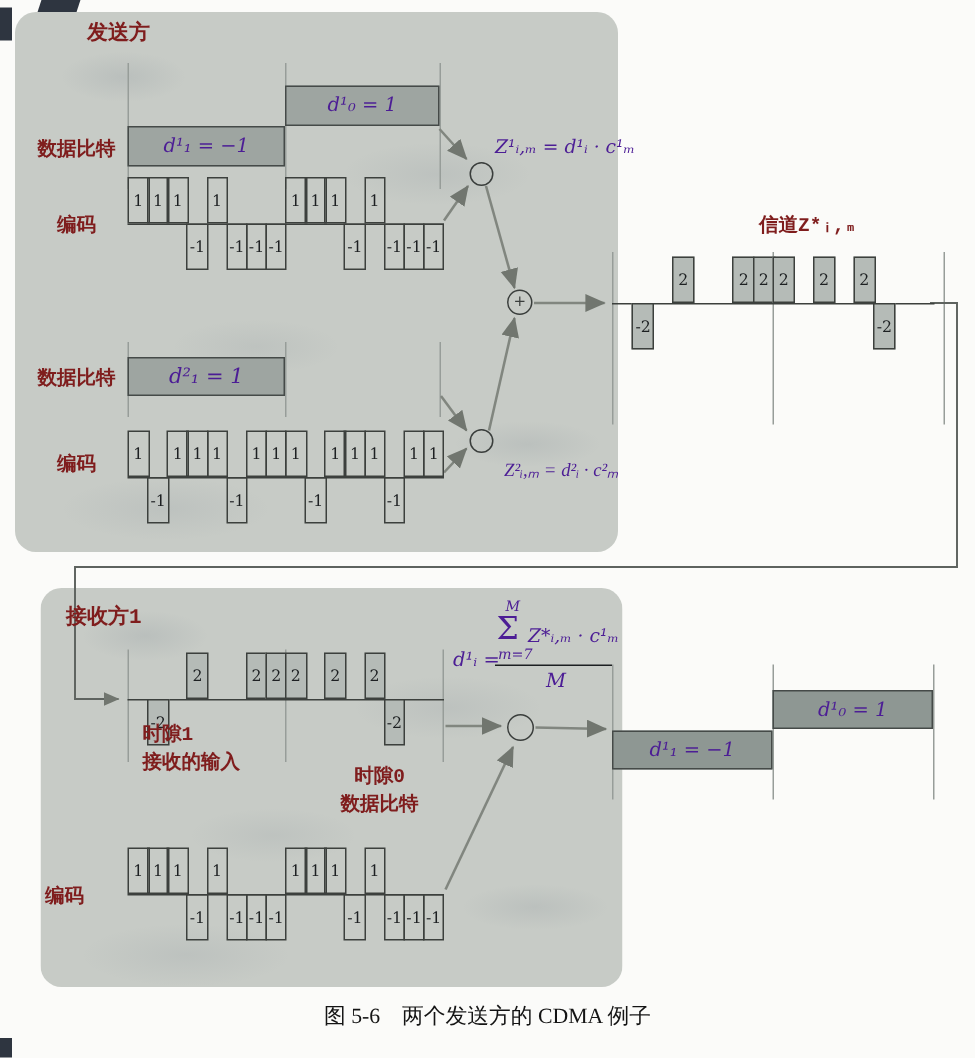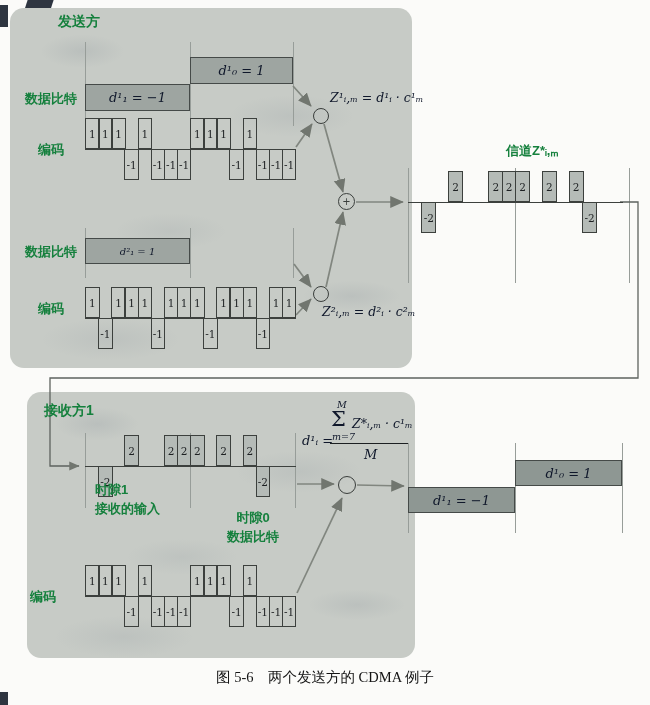--- a/index.html
+++ b/index.html
@@ -7,24 +7,24 @@
        font-family:"Liberation Sans",sans-serif;}
   #canvas{position:absolute;left:0;top:0;width:650px;height:705px;}
 
   .panel{position:absolute;border-radius:14px;background:#c7cbc6;
          background-image:
            radial-gradient(60px 24px at 18% 12%, rgba(70,85,105,.10), rgba(0,0,0,0) 70%),
            radial-gradient(90px 30px at 70% 30%, rgba(70,85,105,.08), rgba(0,0,0,0) 70%),
            radial-gradient(80px 26px at 40% 62%, rgba(70,85,105,.07), rgba(0,0,0,0) 70%),
            radial-gradient(70px 22px at 85% 80%, rgba(70,85,105,.09), rgba(0,0,0,0) 70%),
            radial-gradient(100px 30px at 25% 92%, rgba(70,85,105,.08), rgba(0,0,0,0) 70%);}
-  .cjk{position:absolute;font-weight:bold;color:#15803d;font-size:13px;white-space:pre-line;}
+  .cjk{position:absolute;font-weight:bold;color:#7f1d1d;font-size:13px;white-space:pre-line;font-family:Liberation Mono, monospace;}
   .title{font-size:14px;}
   .math{position:absolute;font-family:"DejaVu Serif",serif;font-style:italic;
-        color:#0f172a;font-size:12.5px;white-space:nowrap;}
+        color:#4c1d95;font-size:12.5px;white-space:nowrap;}
   .vline{position:absolute;width:1px;background:#979d99;}
 
   .bitbox{position:absolute;box-sizing:border-box;border:1.5px solid #454a48;background:#9ea5a1;
           display:flex;align-items:center;justify-content:center;}
   .bitbox .math{position:static;}
   .outbox{background:#8e9793;}
 
   .wf{position:absolute;}
   .wf-base{position:absolute;left:0;border-top:1.4px solid #3c403d;}
   .wf-box{position:absolute;box-sizing:border-box;border:1.4px solid #3c403d;
@@ -129,21 +129,21 @@
       <div class="wf-box" style="left: 170.625px; width: 14.525px; height: 31px; top: 31px;">-1</div>
       <div class="wf-box" style="left: 183.75px; width: 14.525px; height: 31px; top: 31px;">-1</div>
       <div class="wf-box" style="left: 196.875px; width: 14.525px; height: 31px; top: 31px;">-1</div>
     </div>
 
   <div class="node" style="left:313px;top:108px;width:16px;height:16px;"></div>
   <div class="math" style="left:330px;top:90px;">Z¹ᵢ,ₘ = d¹ᵢ · c¹ₘ</div>
 
   <div class="cjk" style="left:25px;top:243px;">数据比特</div>
   <div class="bitbox" style="left:85px;top:238px;width:105px;height:26px;">
-     <span class="math" style="font-size:10px;">d²₁ = 1</span>
+     <span class="math" style="font-size:14px;">d²₁ = 1</span>
   </div>
 
   <div class="cjk" style="left:38px;top:300px;">编码</div>
   <div class="wf" style="left:85px;top:287px;">
       <div class="wf-base" style="top: 31px; width: 211px;"></div>
       <div class="wf-box" style="left: 0px; width: 14.525px; height: 31px; top: 0px;">1</div>
       <div class="wf-box" style="left: 13.125px; width: 14.525px; height: 31px; top: 31px;">-1</div>
       <div class="wf-box" style="left: 26.25px; width: 14.525px; height: 31px; top: 0px;">1</div>
       <div class="wf-box" style="left: 39.375px; width: 14.525px; height: 31px; top: 0px;">1</div>
       <div class="wf-box" style="left: 52.5px; width: 14.525px; height: 31px; top: 0px;">1</div>
@@ -154,21 +154,21 @@
       <div class="wf-box" style="left: 118.125px; width: 14.525px; height: 31px; top: 31px;">-1</div>
       <div class="wf-box" style="left: 131.25px; width: 14.525px; height: 31px; top: 0px;">1</div>
       <div class="wf-box" style="left: 144.375px; width: 14.525px; height: 31px; top: 0px;">1</div>
       <div class="wf-box" style="left: 157.5px; width: 14.525px; height: 31px; top: 0px;">1</div>
       <div class="wf-box" style="left: 170.625px; width: 14.525px; height: 31px; top: 31px;">-1</div>
       <div class="wf-box" style="left: 183.75px; width: 14.525px; height: 31px; top: 0px;">1</div>
       <div class="wf-box" style="left: 196.875px; width: 14.525px; height: 31px; top: 0px;">1</div>
     </div>
 
   <div class="node" style="left:313px;top:286px;width:16px;height:16px;"></div>
-  <div class="math" style="left:322px;top:304px;">Z²ᵢ,ₘ = d²ᵢ · c²ₘ</div>
+  <div class="math" style="left:336px;top:304px;font-family:Liberation Serif, serif;">Z²ᵢ,ₘ = d²ᵢ · c²ₘ</div>
 
   <div class="node" style="left:338px;top:193px;width:17px;height:17px;">
      <span>+</span>
   </div>
 
   <div class="cjk" style="left:506px;top:141px;font-weight:bold;">信道Z*ᵢ,ₘ</div>
   <div class="wf" style="left:408px;top:171px;">
       <div class="wf-base" style="top: 31px; width: 215.4px;"></div>
       <div class="wf-box filled" style="left: 13.4px; width: 14.8px; height: 31px; top: 31px;">-2</div>
       <div class="wf-box filled" style="left: 40.2px; width: 14.8px; height: 31px; top: 0px;">2</div>

